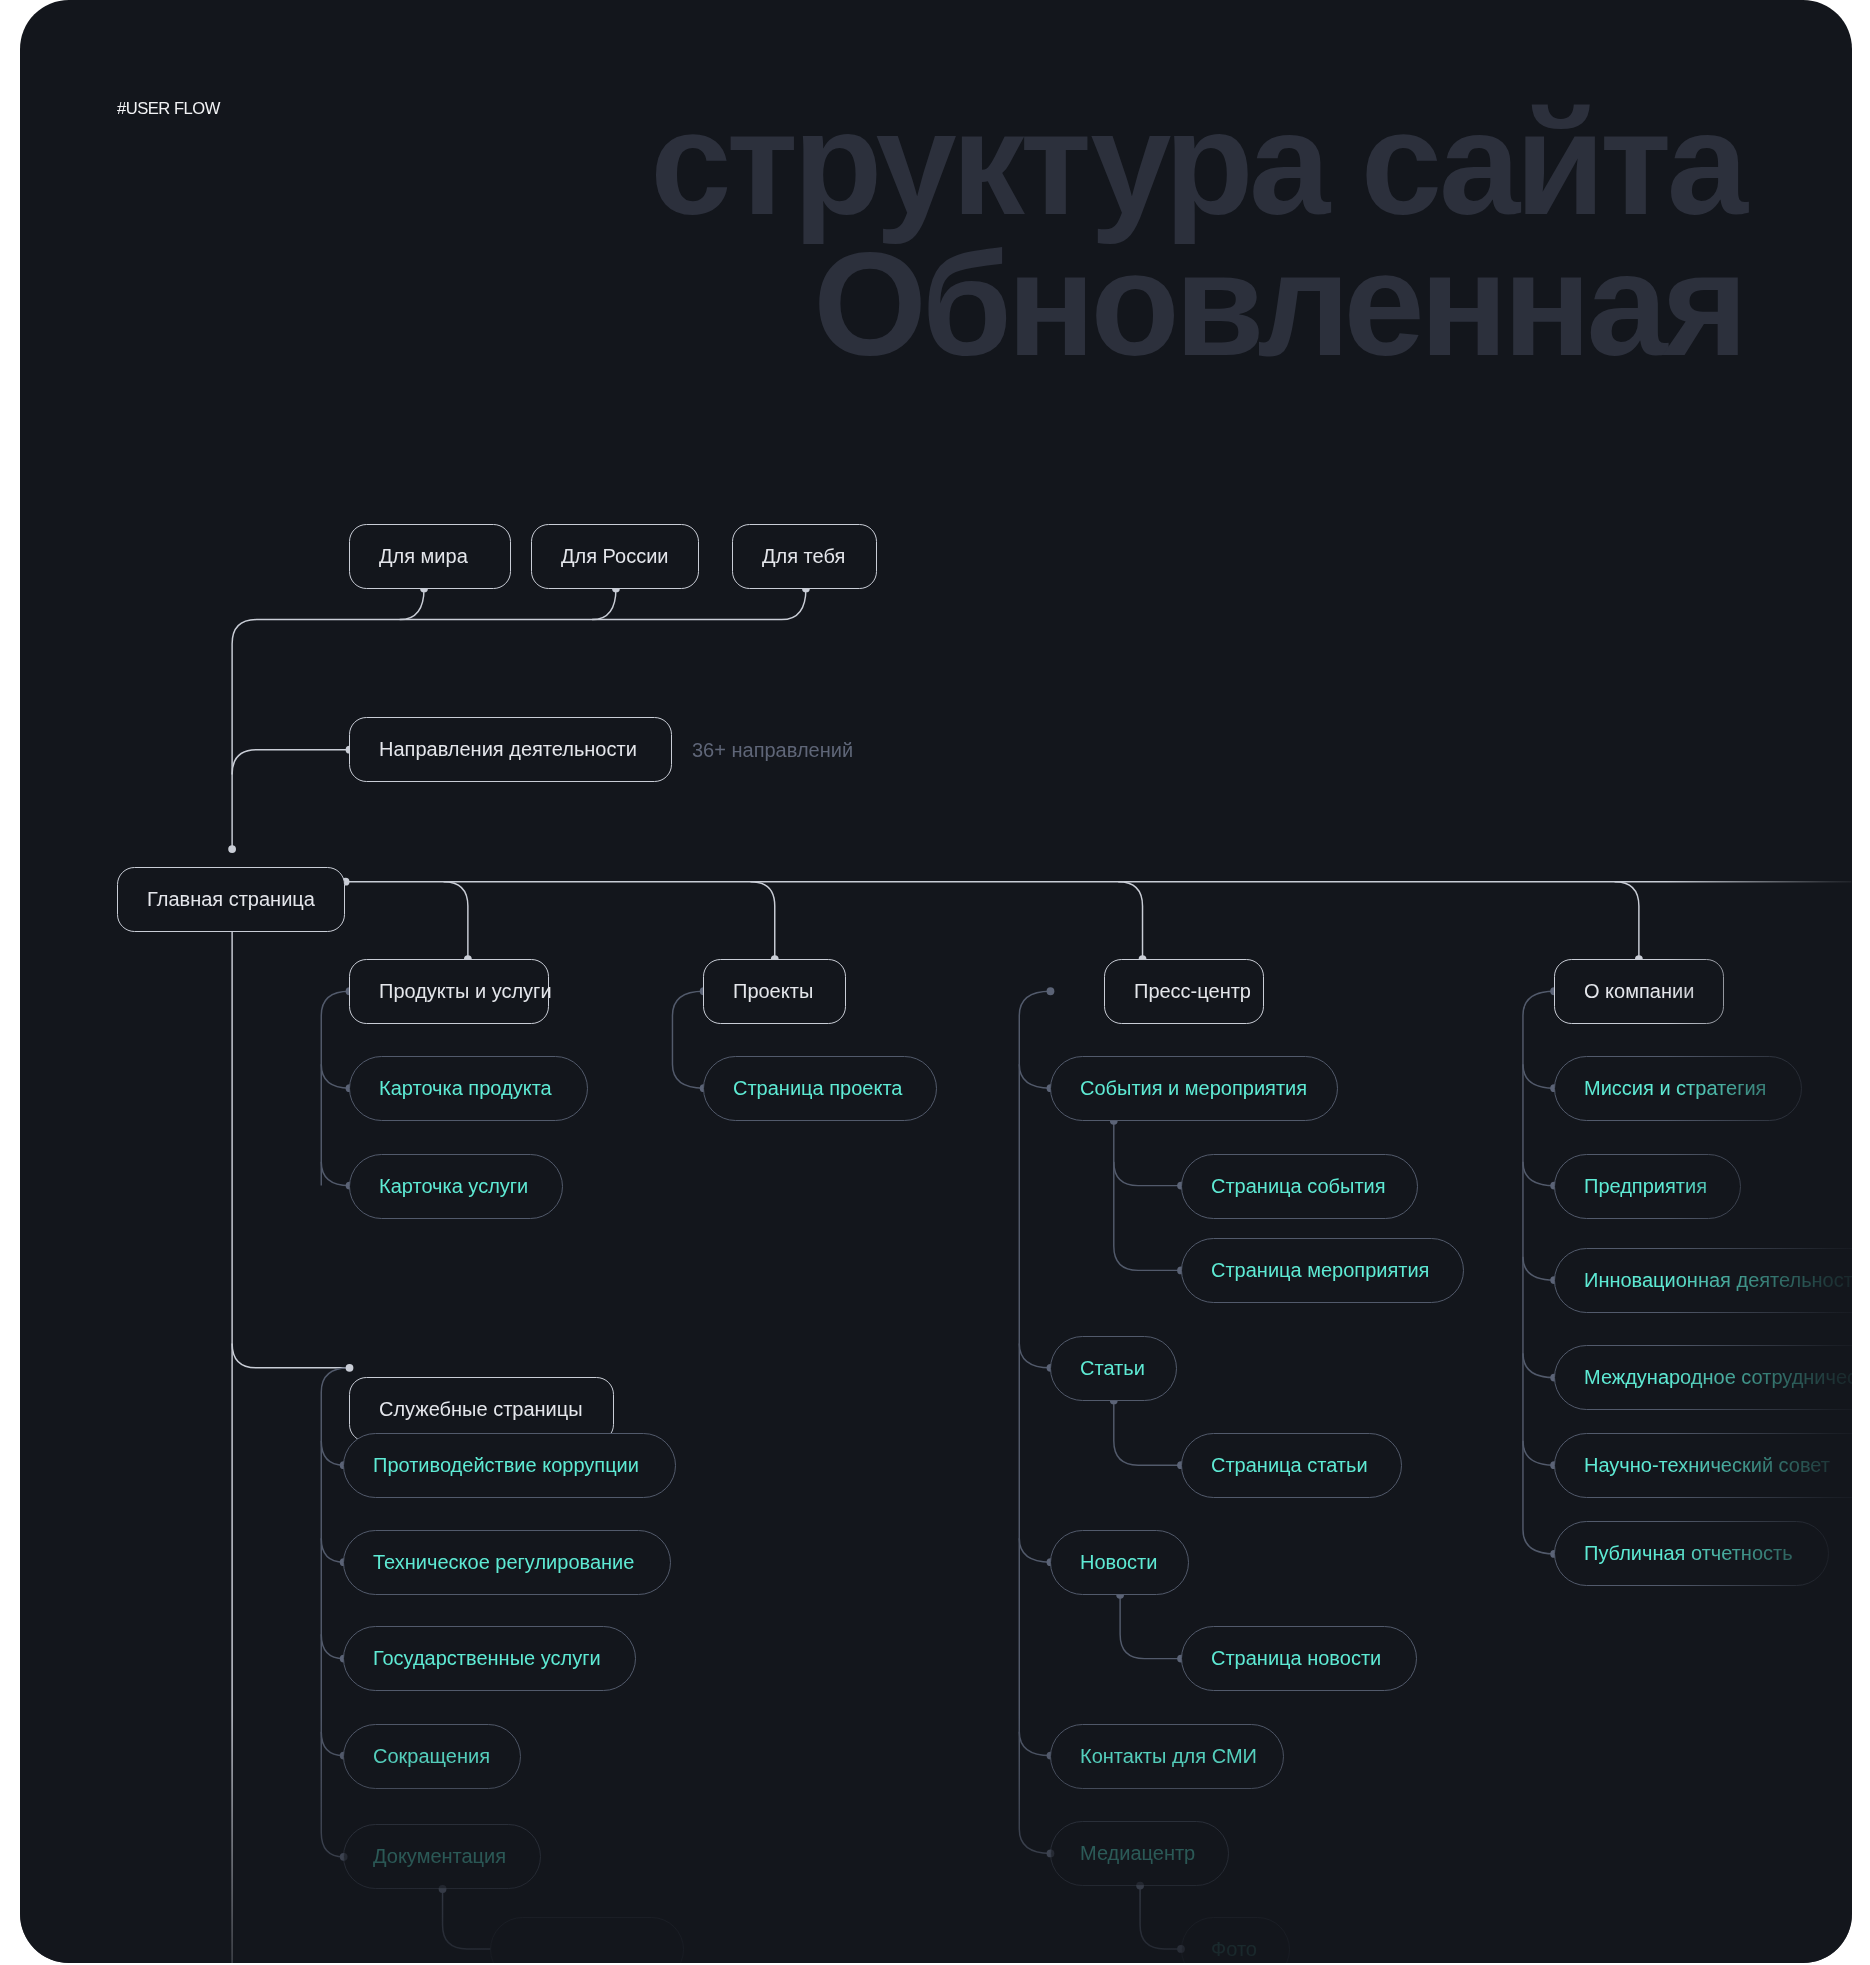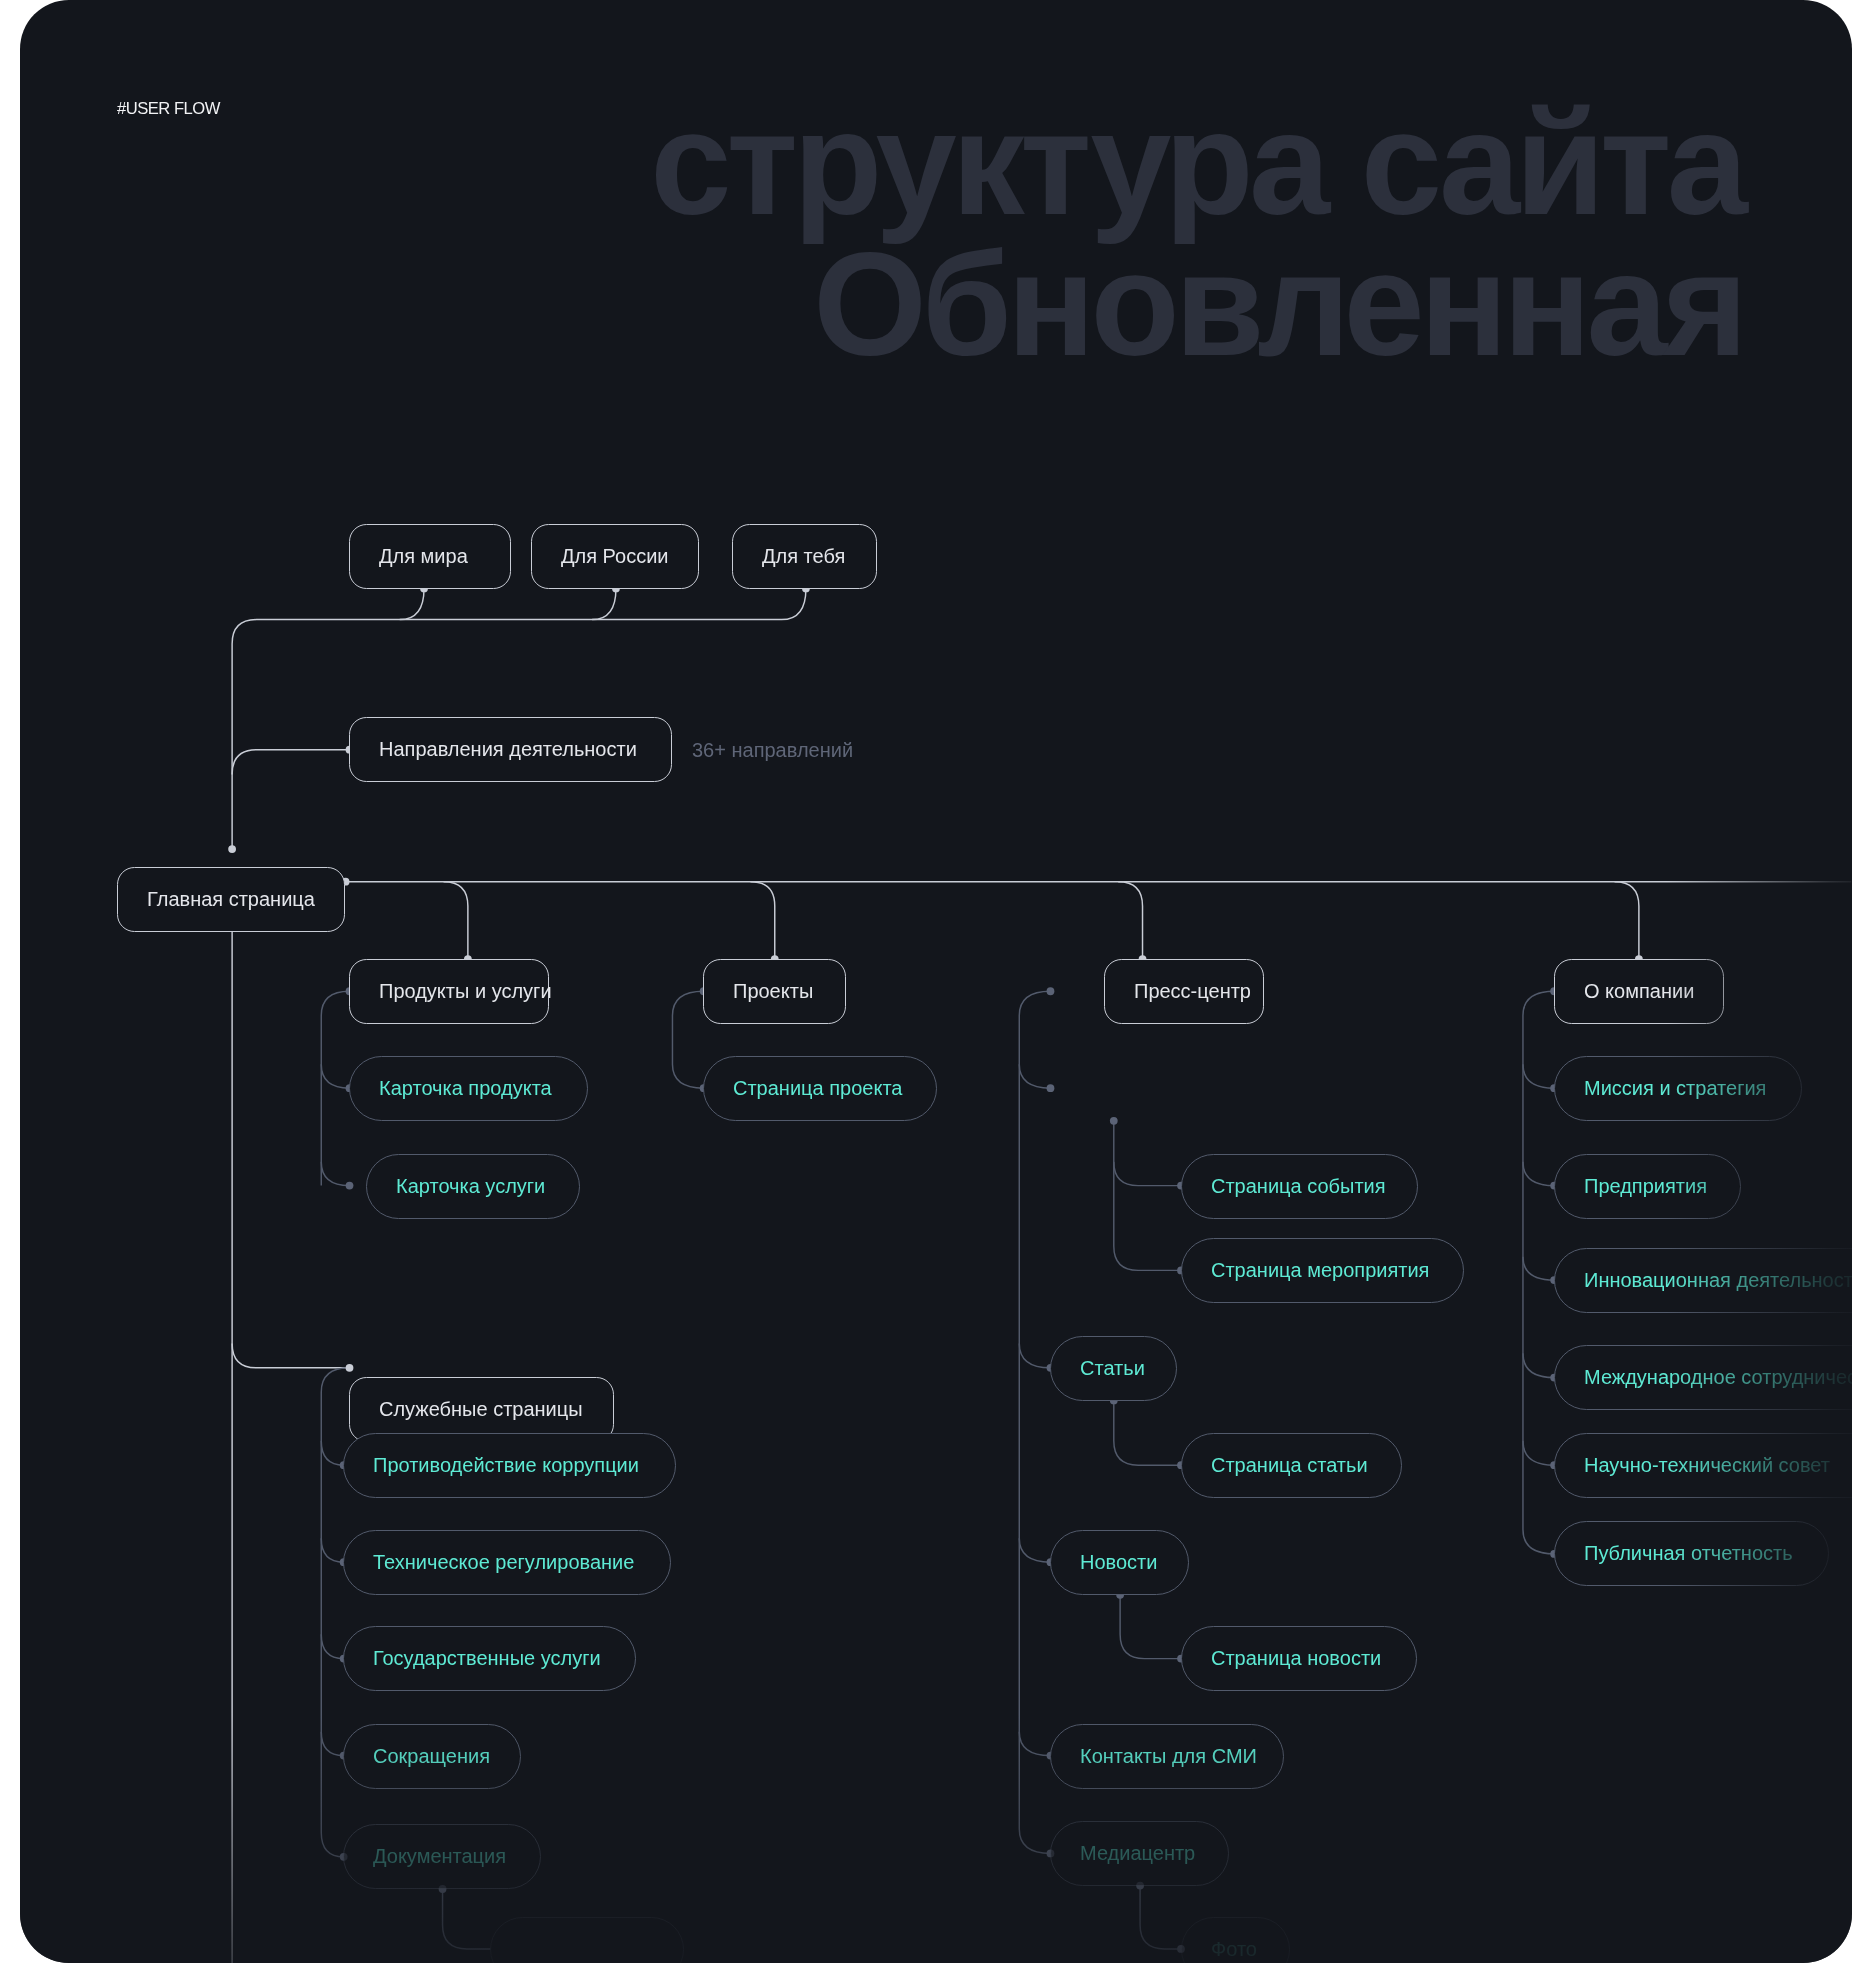--- a/index.html
+++ b/index.html
@@ -173,33 +173,36 @@
   <div class="node primary" style="left:117px;top:867px;width:228px;">
         <span>Главная страница</span>
       </div>
 
   <div class="node primary" style="left:349px;top:959px;width:200px;">
         <span>Продукты и услуги</span>
       </div>
   <div class="node secondary" style="left:349px;top:1056px;width:239px;">
         <span>Карточка продукта</span>
       </div>
-  <div class="node secondary" style="left:366px;top:1154px;width:214px;">
+  <div class="node secondary" style="left:349px;top:1154px;width:214px;">
         <span>Карточка услуги</span>
       </div>
 
   <div class="node primary" style="left:703px;top:959px;width:143px;">
         <span>Проекты</span>
       </div>
   <div class="node secondary" style="left:703px;top:1056px;width:234px;">
         <span>Страница проекта</span>
       </div>
 
   <div class="node primary" style="left:1104px;top:959px;width:160px;">
         <span>Пресс-центр</span>
+      </div>
+  <div class="node secondary" style="left:1050px;top:1056px;width:288px;">
+        <span>События и мероприятия</span>
       </div>
   <div class="node secondary" style="left:1181px;top:1154px;width:237px;">
         <span>Страница события</span>
       </div>
   <div class="node secondary" style="left:1181px;top:1238px;width:283px;">
         <span>Страница мероприятия</span>
       </div>
   <div class="node secondary" style="left:1050px;top:1336px;width:127px;">
         <span>Статьи</span>
       </div>

